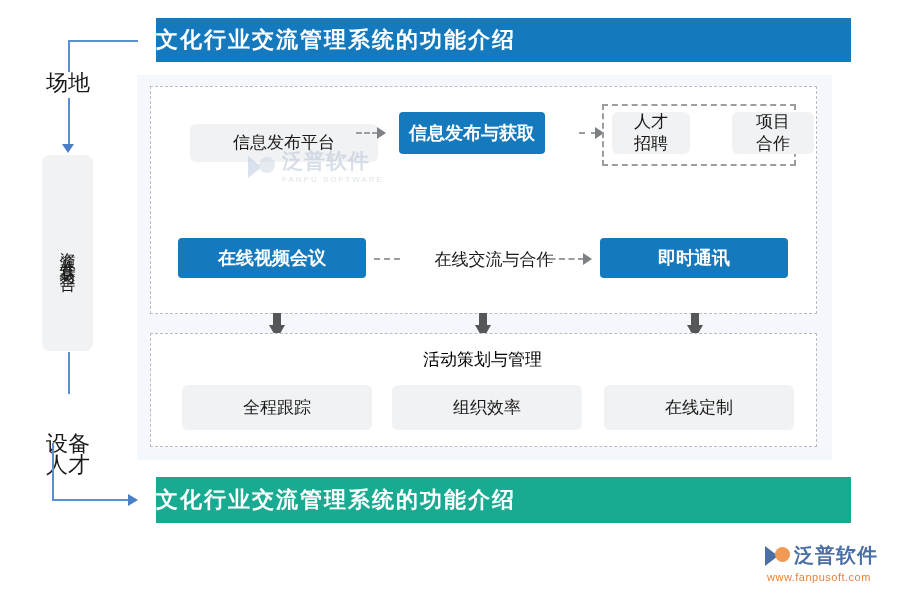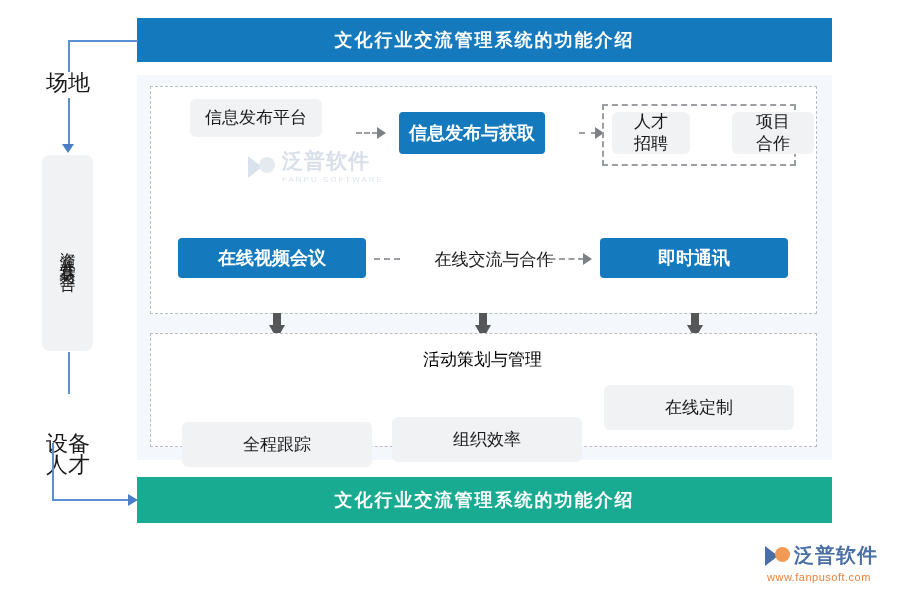--- a/index.html
+++ b/index.html
@@ -8,26 +8,27 @@
     background:#ffffff;
     font-family:"Liberation Serif","DejaVu Serif",serif;
     overflow:hidden;
     position:relative;
   }
   .stage{position:absolute;left:0;top:0;width:900px;height:600px;}
 
   
   .banner{
     position:absolute;
-    display:flex;align-items:center;justify-content:center;
+    display:flex;align-items:center;justify-content:flex-start;
     color:#ffffff;
     font-weight:bold;
-    font-size:18px;
+    font-size:22px;
     letter-spacing:2px;
     font-family:"Liberation Serif","DejaVu Serif",serif;
+    margin-left:19px;
   }
   #header-banner{left:137px;top:18px;width:695px;height:44px;background:#1479bd;}
   #footer-banner{left:137px;top:477px;width:695px;height:46px;background:#18ab91;}
 
   
   .vline{position:absolute;width:2px;background:#5b8fd4;}
   .hline{position:absolute;height:2px;background:#5b8fd4;}
   .arrow-down{
     position:absolute;width:0;height:0;
     border-left:6px solid transparent;border-right:6px solid transparent;
@@ -82,21 +83,21 @@
     font-family:"Liberation Serif","DejaVu Serif",serif;
   }
   .bluebox{
     position:absolute;
     background:#1479bd;border-radius:4px;
     display:flex;align-items:center;justify-content:center;
     font-size:18px;font-weight:bold;color:#ffffff;text-align:center;
     font-family:"Liberation Serif","DejaVu Serif",serif;
   }
 
-  #node-info-platform{left:190px;top:99px;width:132px;height:38px;}
+  #node-info-platform{left:190px;top:124px;width:188px;height:38px;}
   #node-info-publish{left:399px;top:112px;width:146px;height:42px;}
   #group-dashed-right{
     position:absolute;left:602px;top:104px;width:190px;height:58px;
     border:2px dashed #9a9da1;background:transparent;
   }
   #node-talent{left:612px;top:112px;width:78px;height:42px;}
   #node-project{left:700px;top:112px;width:82px;height:42px;margin-left:32px;}
 
   #node-video{left:178px;top:238px;width:188px;height:40px;}
   #node-im{left:600px;top:238px;width:188px;height:40px;}
@@ -126,22 +127,22 @@
     border-left:8px solid transparent;border-right:8px solid transparent;
     border-top:14px solid #555758;
   }
 
   
   #label-activity{
     position:absolute;left:150px;top:348px;width:665px;
     text-align:center;font-size:17px;color:#000000;
     font-family:"Liberation Serif","DejaVu Serif",serif;
   }
-  #node-track{left:182px;top:385px;width:190px;height:45px;margin-top:37px;}
-  #node-efficiency{left:392px;top:385px;width:190px;height:45px;margin-top:32px;}
+  #node-track{left:182px;top:385px;width:190px;height:45px;}
+  #node-efficiency{left:392px;top:385px;width:190px;height:45px;}
   #node-custom{left:604px;top:385px;width:190px;height:45px;}
 
   
   #watermark{
     position:absolute;left:248px;top:143px;width:180px;height:48px;
     display:flex;align-items:center;gap:4px;opacity:.55;pointer-events:none;
   }
   #watermark .wm-mark{width:30px;height:30px;position:relative;flex:none;}
   #watermark .wm-mark .c1{
     position:absolute;left:0;top:4px;width:0;height:0;

